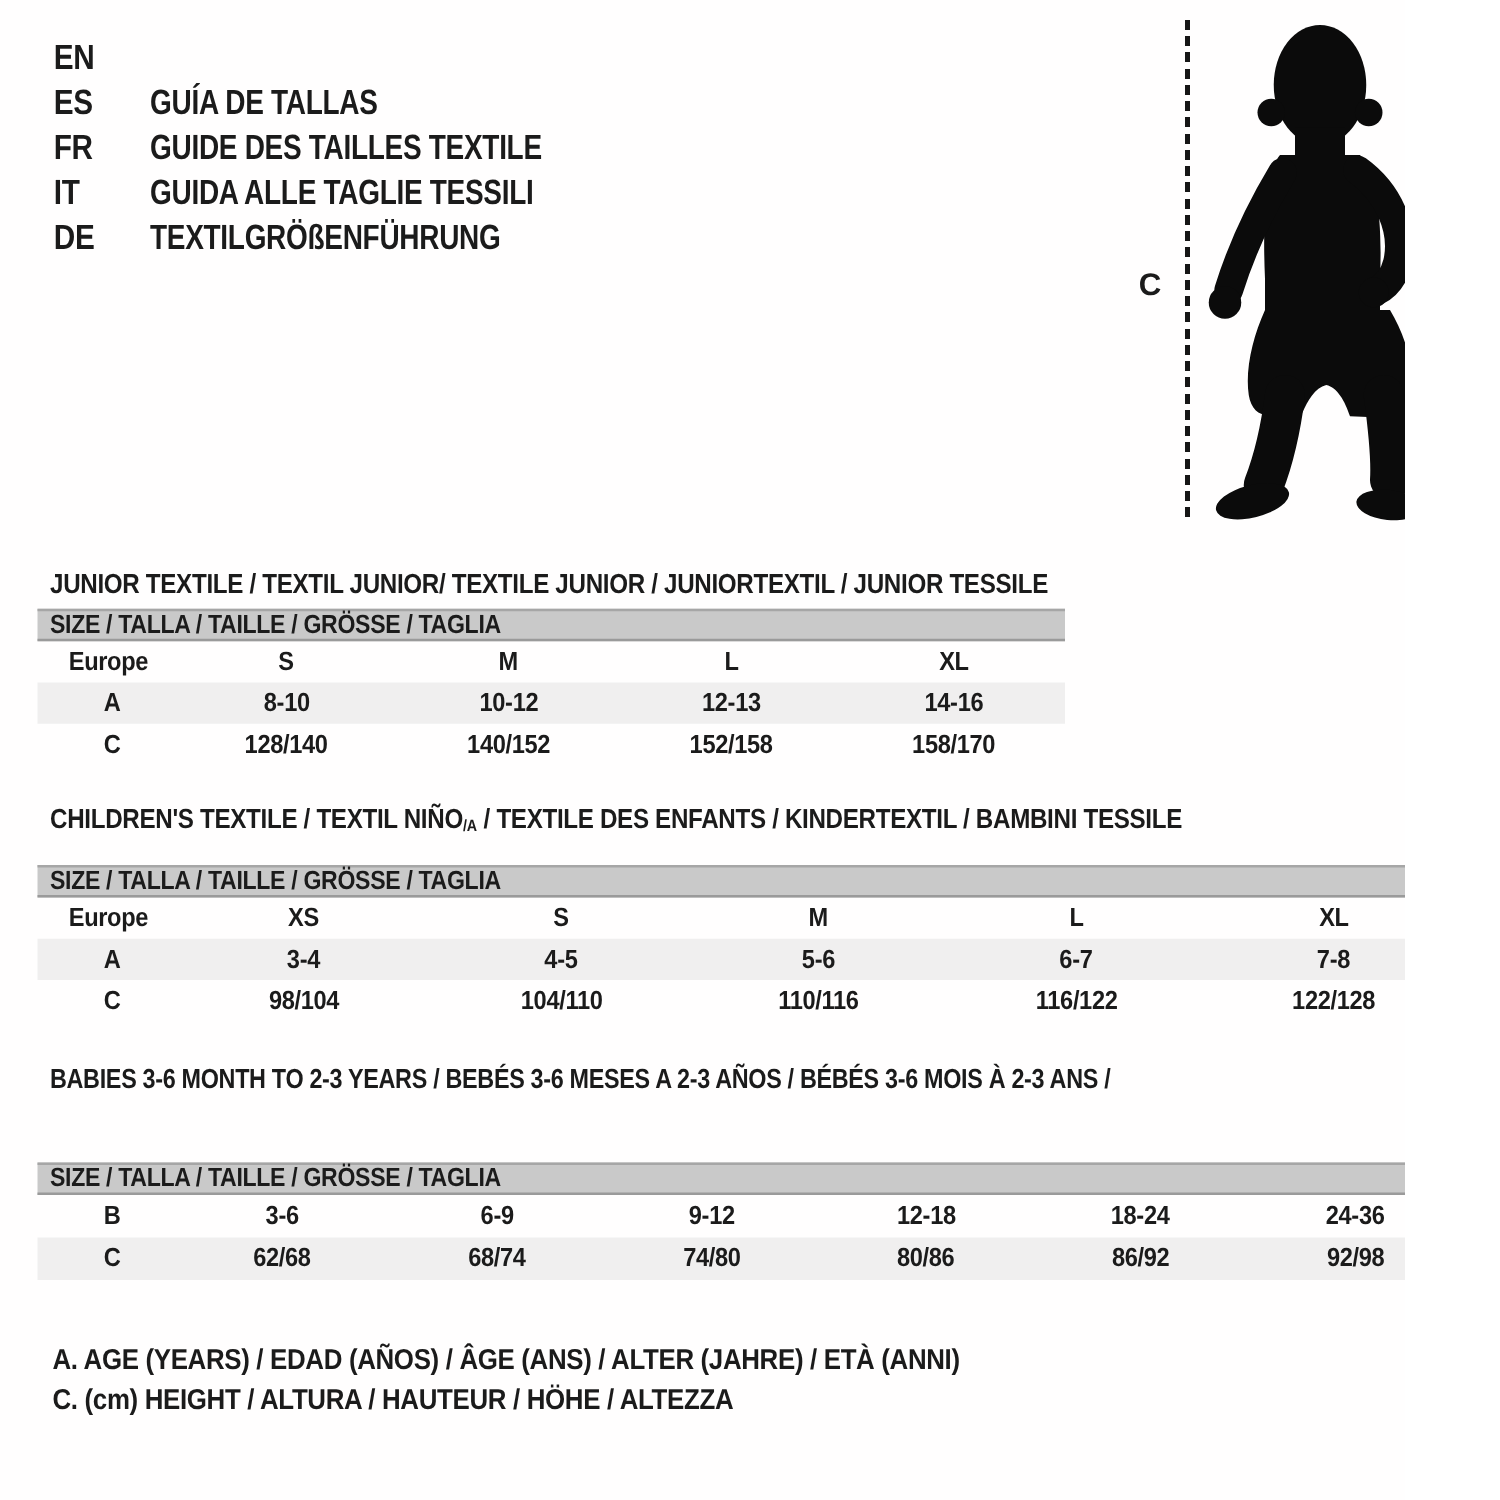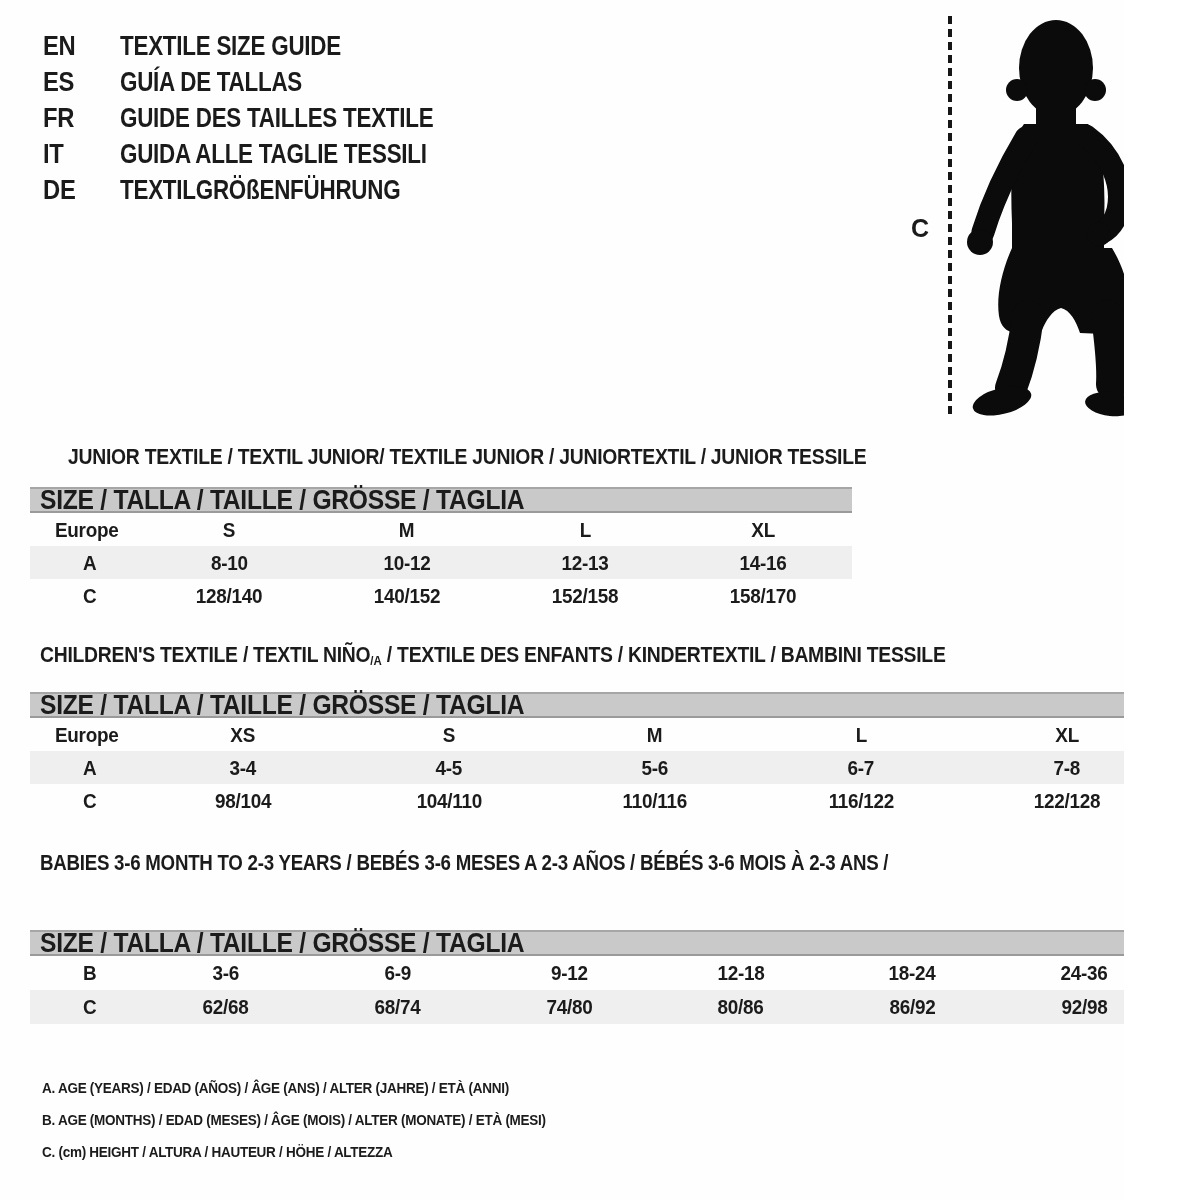--- a/index.html
+++ b/index.html
@@ -33,47 +33,46 @@
   .sec-title { position:absolute; left:40px; font-size:22px; line-height:22px; }
   .sub-sz { font-size:13px; vertical-align:-3px; letter-spacing:0; }
 
   
   .size-table { position:absolute; left:30px; }
   .w-junior { width:822px; }
   .w-wide  { width:1140px; }
   .t-bar {
     height:26px; background:#c9c9c9;
     border-top:2px solid #a6a6a6; border-bottom:2px solid #9a9a9a;
-    display:flex; align-items:center; padding-left:10px; font-size:28px;
+    display:flex; align-items:center; padding-left:10px; font-size:21px;
   }
   .t-row { display:grid; align-items:center; height:33px; font-size:21px; }
   .t-row.h34 { height:34px; }
   .g4 { grid-template-columns:110px repeat(4,1fr); }
   .g5 { grid-template-columns:110px repeat(5,1fr); }
   .g6 { grid-template-columns:110px repeat(6,1fr); }
   .lbl { padding-left:10px; text-align:center; }
   .cell { text-align:center; }
   .shade { background:#f0efef; }
 
   
   .babies-title { position:absolute; left:40px; font-size:22px; line-height:22px; }
 
   
   .footnotes { position:absolute; left:42px; top:1071px; }
-  .footnote { height:32px; display:flex; align-items:center; font-size:15px; }
+  .footnote { height:32px; display:flex; align-items:center; font-size:23px; }
 </style>
 </head>
 <body>
 
 <div class="canvas">
 
   <div class="langs">
     <div class="lang-row">
       <span class="lang-code"><span class="cndL85">EN</span></span>
-      <span><span class="cndL80">TEXTILE SIZE GUIDE</span></span>
     </div>
     <div class="lang-row">
       <span class="lang-code"><span class="cndL85">ES</span></span>
       <span><span class="cndL80">GUÍA DE TALLAS</span></span>
     </div>
     <div class="lang-row">
       <span class="lang-code"><span class="cndL85">FR</span></span>
       <span><span class="cndL80">GUIDE DES TAILLES TEXTILE</span></span>
     </div>
     <div class="lang-row">
@@ -116,21 +115,21 @@
       <path d="M62,298 C58,330 52,352 45,370"></path>
       <path d="M141,298 C145,328 147,350 146,366"></path>
     </g>
 
     <g fill="#0b0b0b">
       <ellipse cx="36" cy="383" rx="30" ry="13" transform="rotate(-14 36 383)"></ellipse>
       <ellipse cx="145" cy="386" rx="26" ry="12" transform="rotate(6 145 386)"></ellipse>
     </g>
   </svg>
 
-  <div class="sec-title" style="top:446px;margin-left:28px;">
+  <div class="sec-title" style="top:456px;">
     <span class="cndL88">JUNIOR TEXTILE / TEXTIL JUNIOR/ TEXTILE JUNIOR / JUNIORTEXTIL / JUNIOR TESSILE</span>
   </div>
   <div class="size-table w-junior" style="top:487px;">
     <div class="t-bar">
       <span class="cndL88">SIZE / TALLA / TAILLE / GRÖSSE / TAGLIA</span>
     </div>
     <div class="t-row g4">
       <span class="lbl"><span class="cndL90">Europe</span></span>
       <span class="cell"><span class="cndC90">S</span></span>
       <span class="cell"><span class="cndC90">M</span></span>
@@ -211,20 +210,17 @@
       <span class="cell"><span class="cndC90">86/92</span></span>
       <span class="cell"><span class="cndC90">92/98</span></span>
     </div>
   </div>
 
   <div class="footnotes">
     <div class="footnote">
         <span class="cndL90">A. AGE (YEARS) / EDAD (AÑOS) / ÂGE (ANS) / ALTER (JAHRE) / ETÀ (ANNI)</span>
       </div>
     <div class="footnote">
-        <span class="cndL90">B. AGE (MONTHS) / EDAD (MESES) / ÂGE (MOIS) / ALTER (MONATE) / ETÀ (MESI)</span>
-      </div>
-    <div class="footnote">
         <span class="cndL90">C. (cm) HEIGHT / ALTURA / HAUTEUR / HÖHE / ALTEZZA</span>
       </div>
   </div>
 
 </div>
 
 </body></html>

